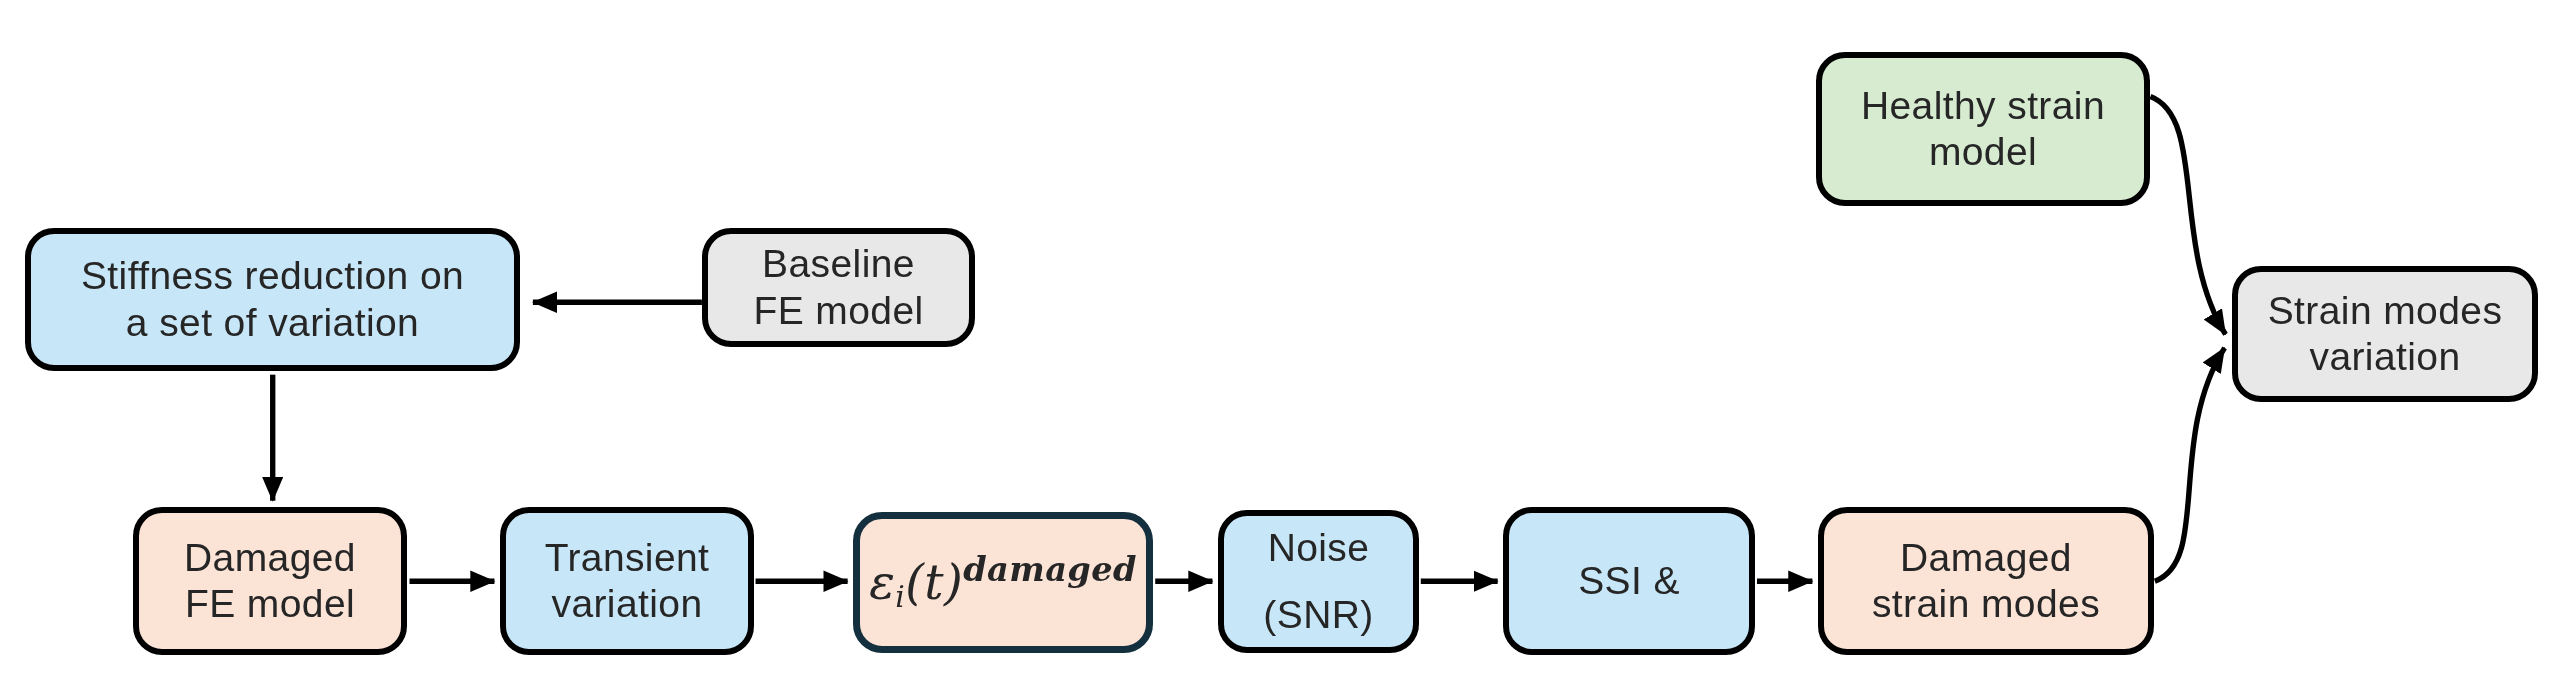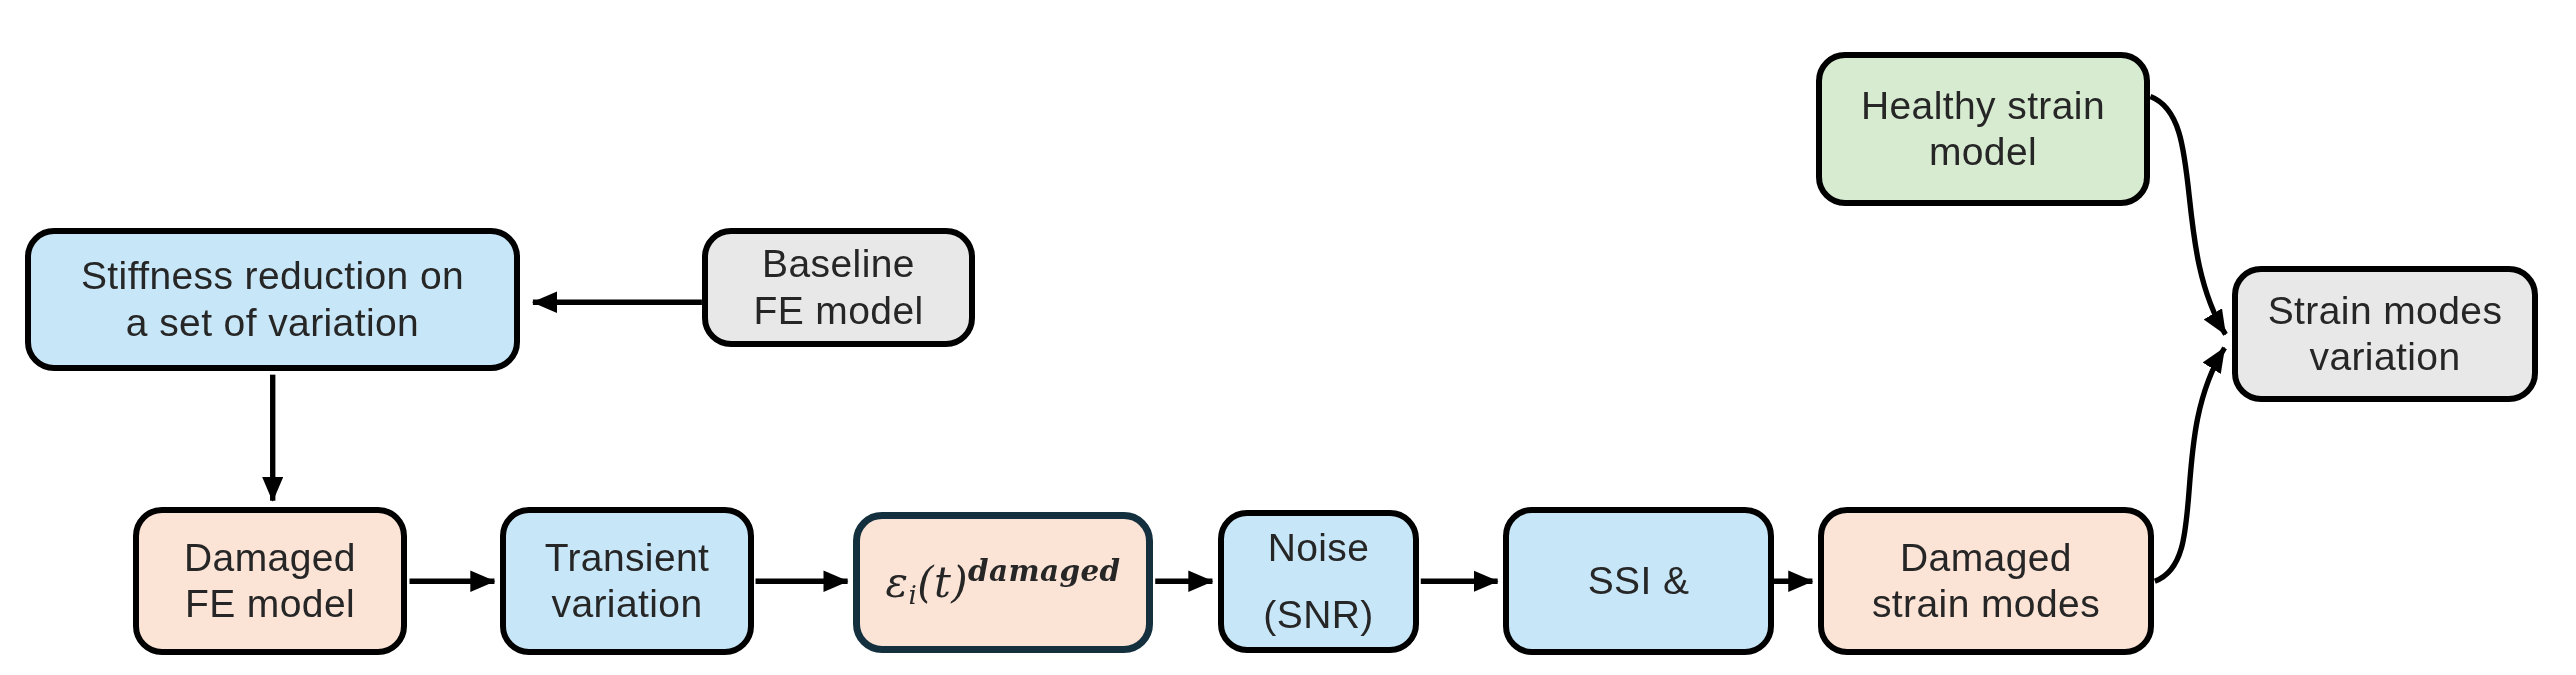--- a/index.html
+++ b/index.html
@@ -43,27 +43,27 @@
 
   
   #node-healthy          { left: 1816px; top: 16px;  width: 334px; height: 154px; margin-top: 36px; }
   #node-stiffness        { left: 25px;   top: 228px; width: 495px; height: 143px; }
   #node-baseline         { left: 702px;  top: 228px; width: 273px; height: 119px; }
   #node-variation        { left: 2232px; top: 266px; width: 306px; height: 136px; }
   #node-damaged-fe       { left: 133px;  top: 507px; width: 274px; height: 148px; }
   #node-transient        { left: 500px;  top: 507px; width: 254px; height: 148px; }
   #node-formula          { left: 853px;  top: 512px; width: 300px; height: 141px; border-width: 7.2px; }
   #node-noise            { left: 1218px; top: 510px; width: 201px; height: 143px; }
-  #node-ssi              { left: 1503px; top: 507px; width: 271px; height: 148px; }
+  #node-ssi              { left: 1503px; top: 507px; width: 252px; height: 148px; }
   #node-damaged-strain   { left: 1818px; top: 507px; width: 336px; height: 148px; }
 
   #node-formula .formula {
     font-family: "DejaVu Serif", serif;
     font-style: italic;
-    font-size: 42px;
+    font-size: 48px;
     white-space: nowrap;
   }
   #node-formula .formula sub {
     font-size: 0.62em;
     vertical-align: -0.28em;
     line-height: 0;
   }
   #node-formula .formula sup {
     font-size: 0.7em;
     vertical-align: 0.55em;

